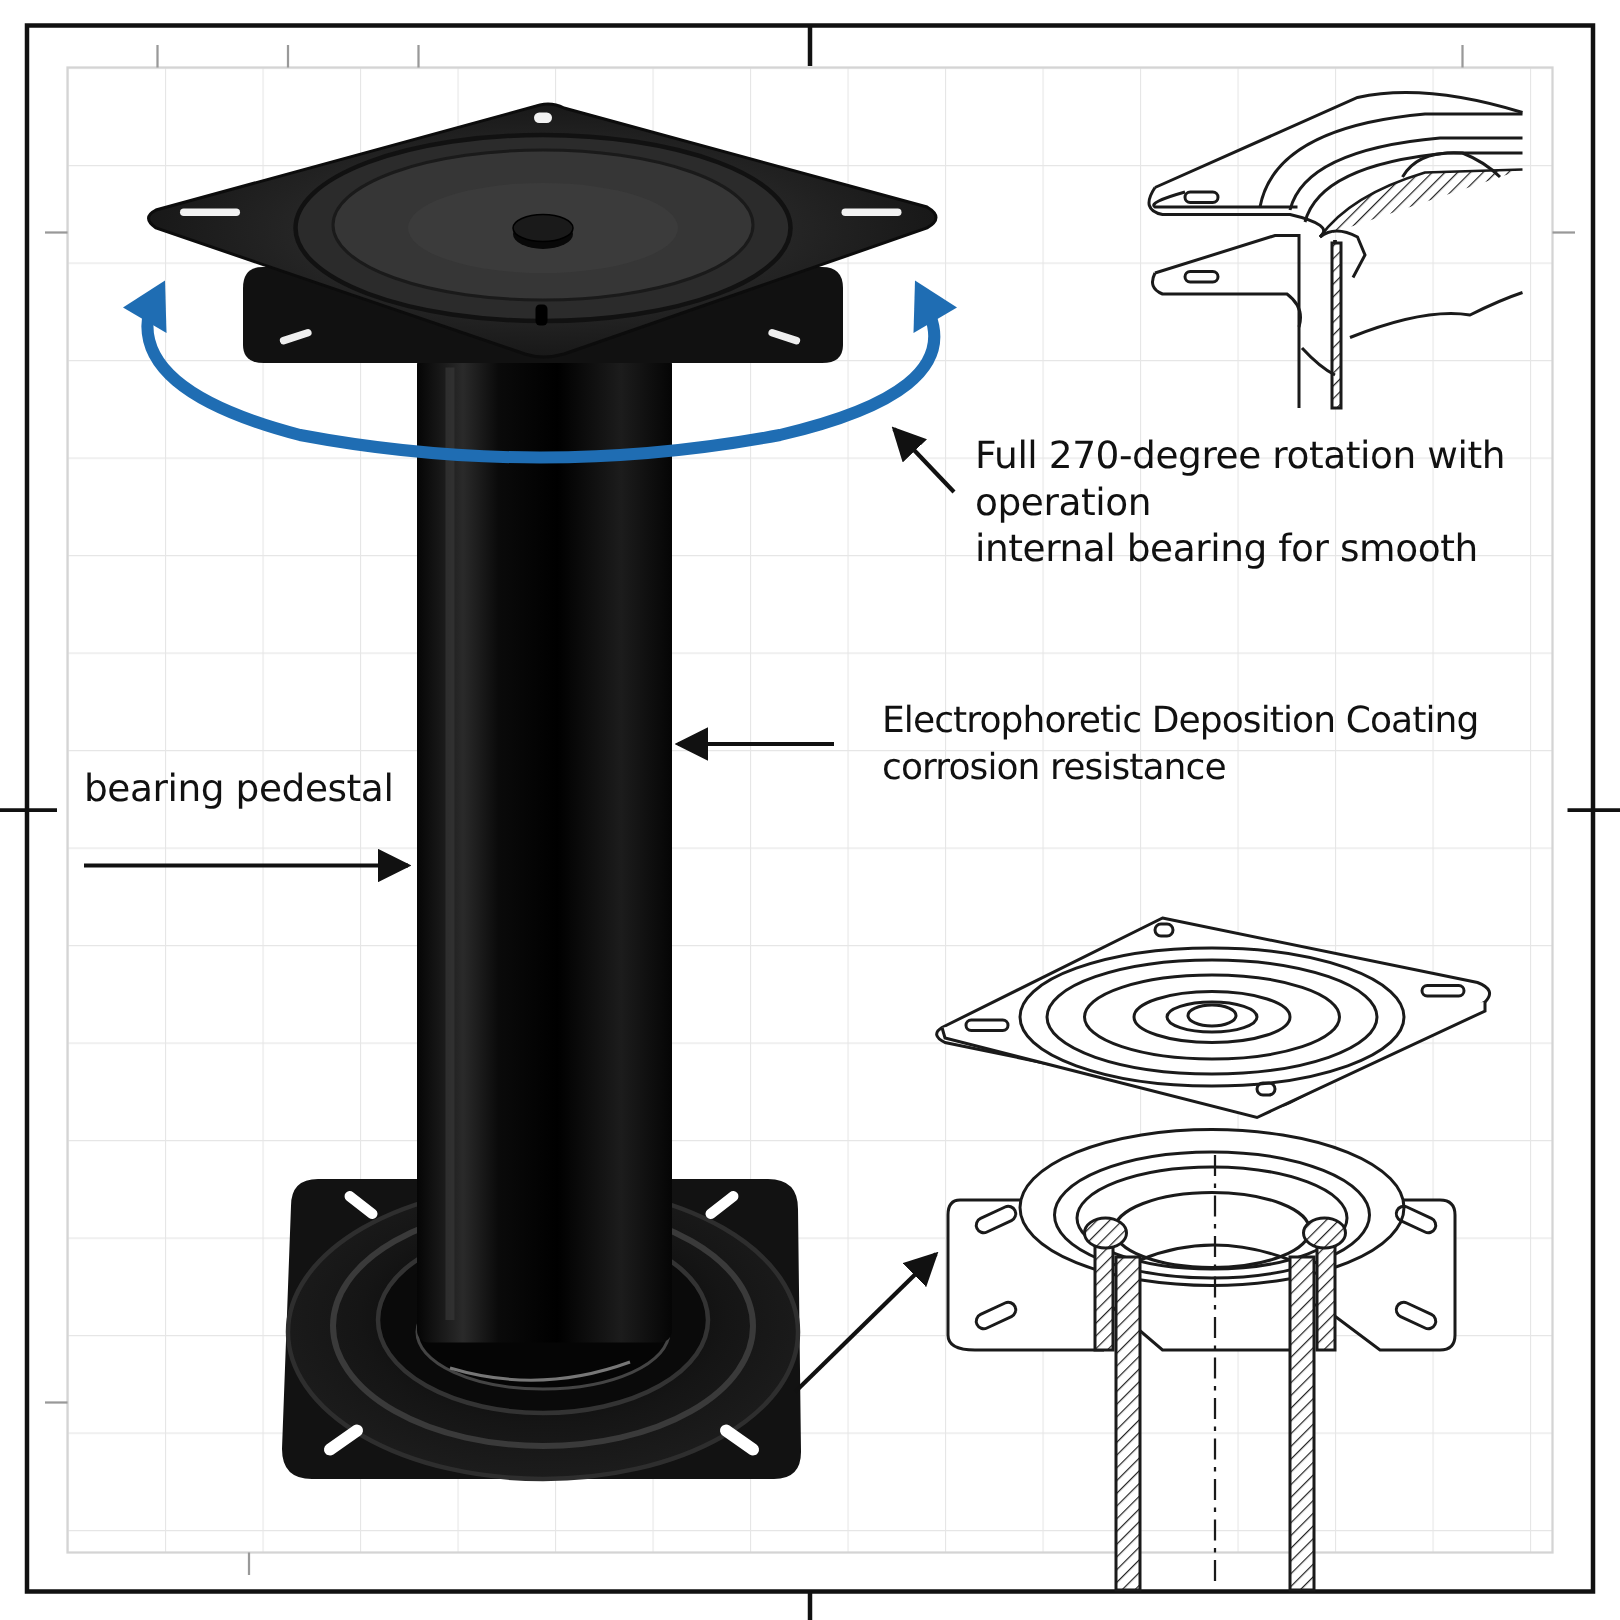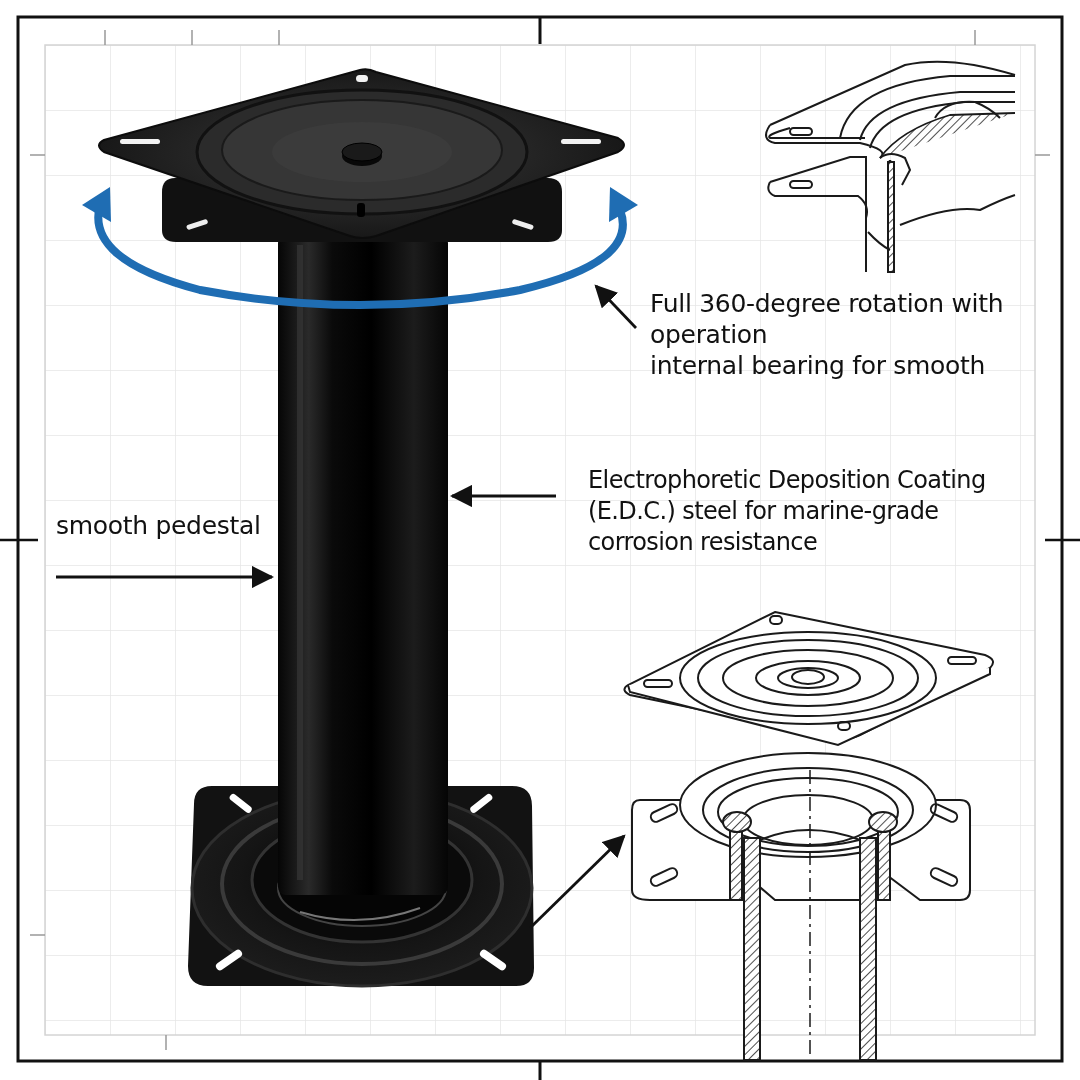--- a/index.html
+++ b/index.html
@@ -177,27 +177,26 @@
 
   <g stroke="#111" stroke-width="2.8" fill="none">
     <line x1="636" y1="328" x2="596" y2="286" marker-end="url(#arrowHead)"></line>
     <line x1="556" y1="496" x2="452" y2="496" marker-end="url(#arrowHead)"></line>
     <line x1="56" y1="577" x2="272" y2="577" marker-end="url(#arrowHead)"></line>
     <line x1="530" y1="928" x2="624" y2="836" marker-end="url(#arrowHead)"></line>
   </g>
 </svg>
 
 <div class="callout" style="left:650px; top:288px;">
-  <span>Full 360-degree rotation with</span>
+  <span>Full 270-degree rotation with</span>
   <span>operation</span>
   <span>internal bearing for smooth</span>
 </div>
 
 <div class="callout" style="left:588px; top:465px; font-size:24px; letter-spacing:-0.6px;">
   <span>Electrophoretic Deposition Coating</span>
-  <span>(E.D.C.) steel for marine-grade</span>
   <span>corrosion resistance</span>
 </div>
 
 <div class="callout" style="left:56px; top:510px;">
-  <span>smooth pedestal</span>
+  <span>bearing pedestal</span>
 </div>
 </div>
 
 </body></html>

